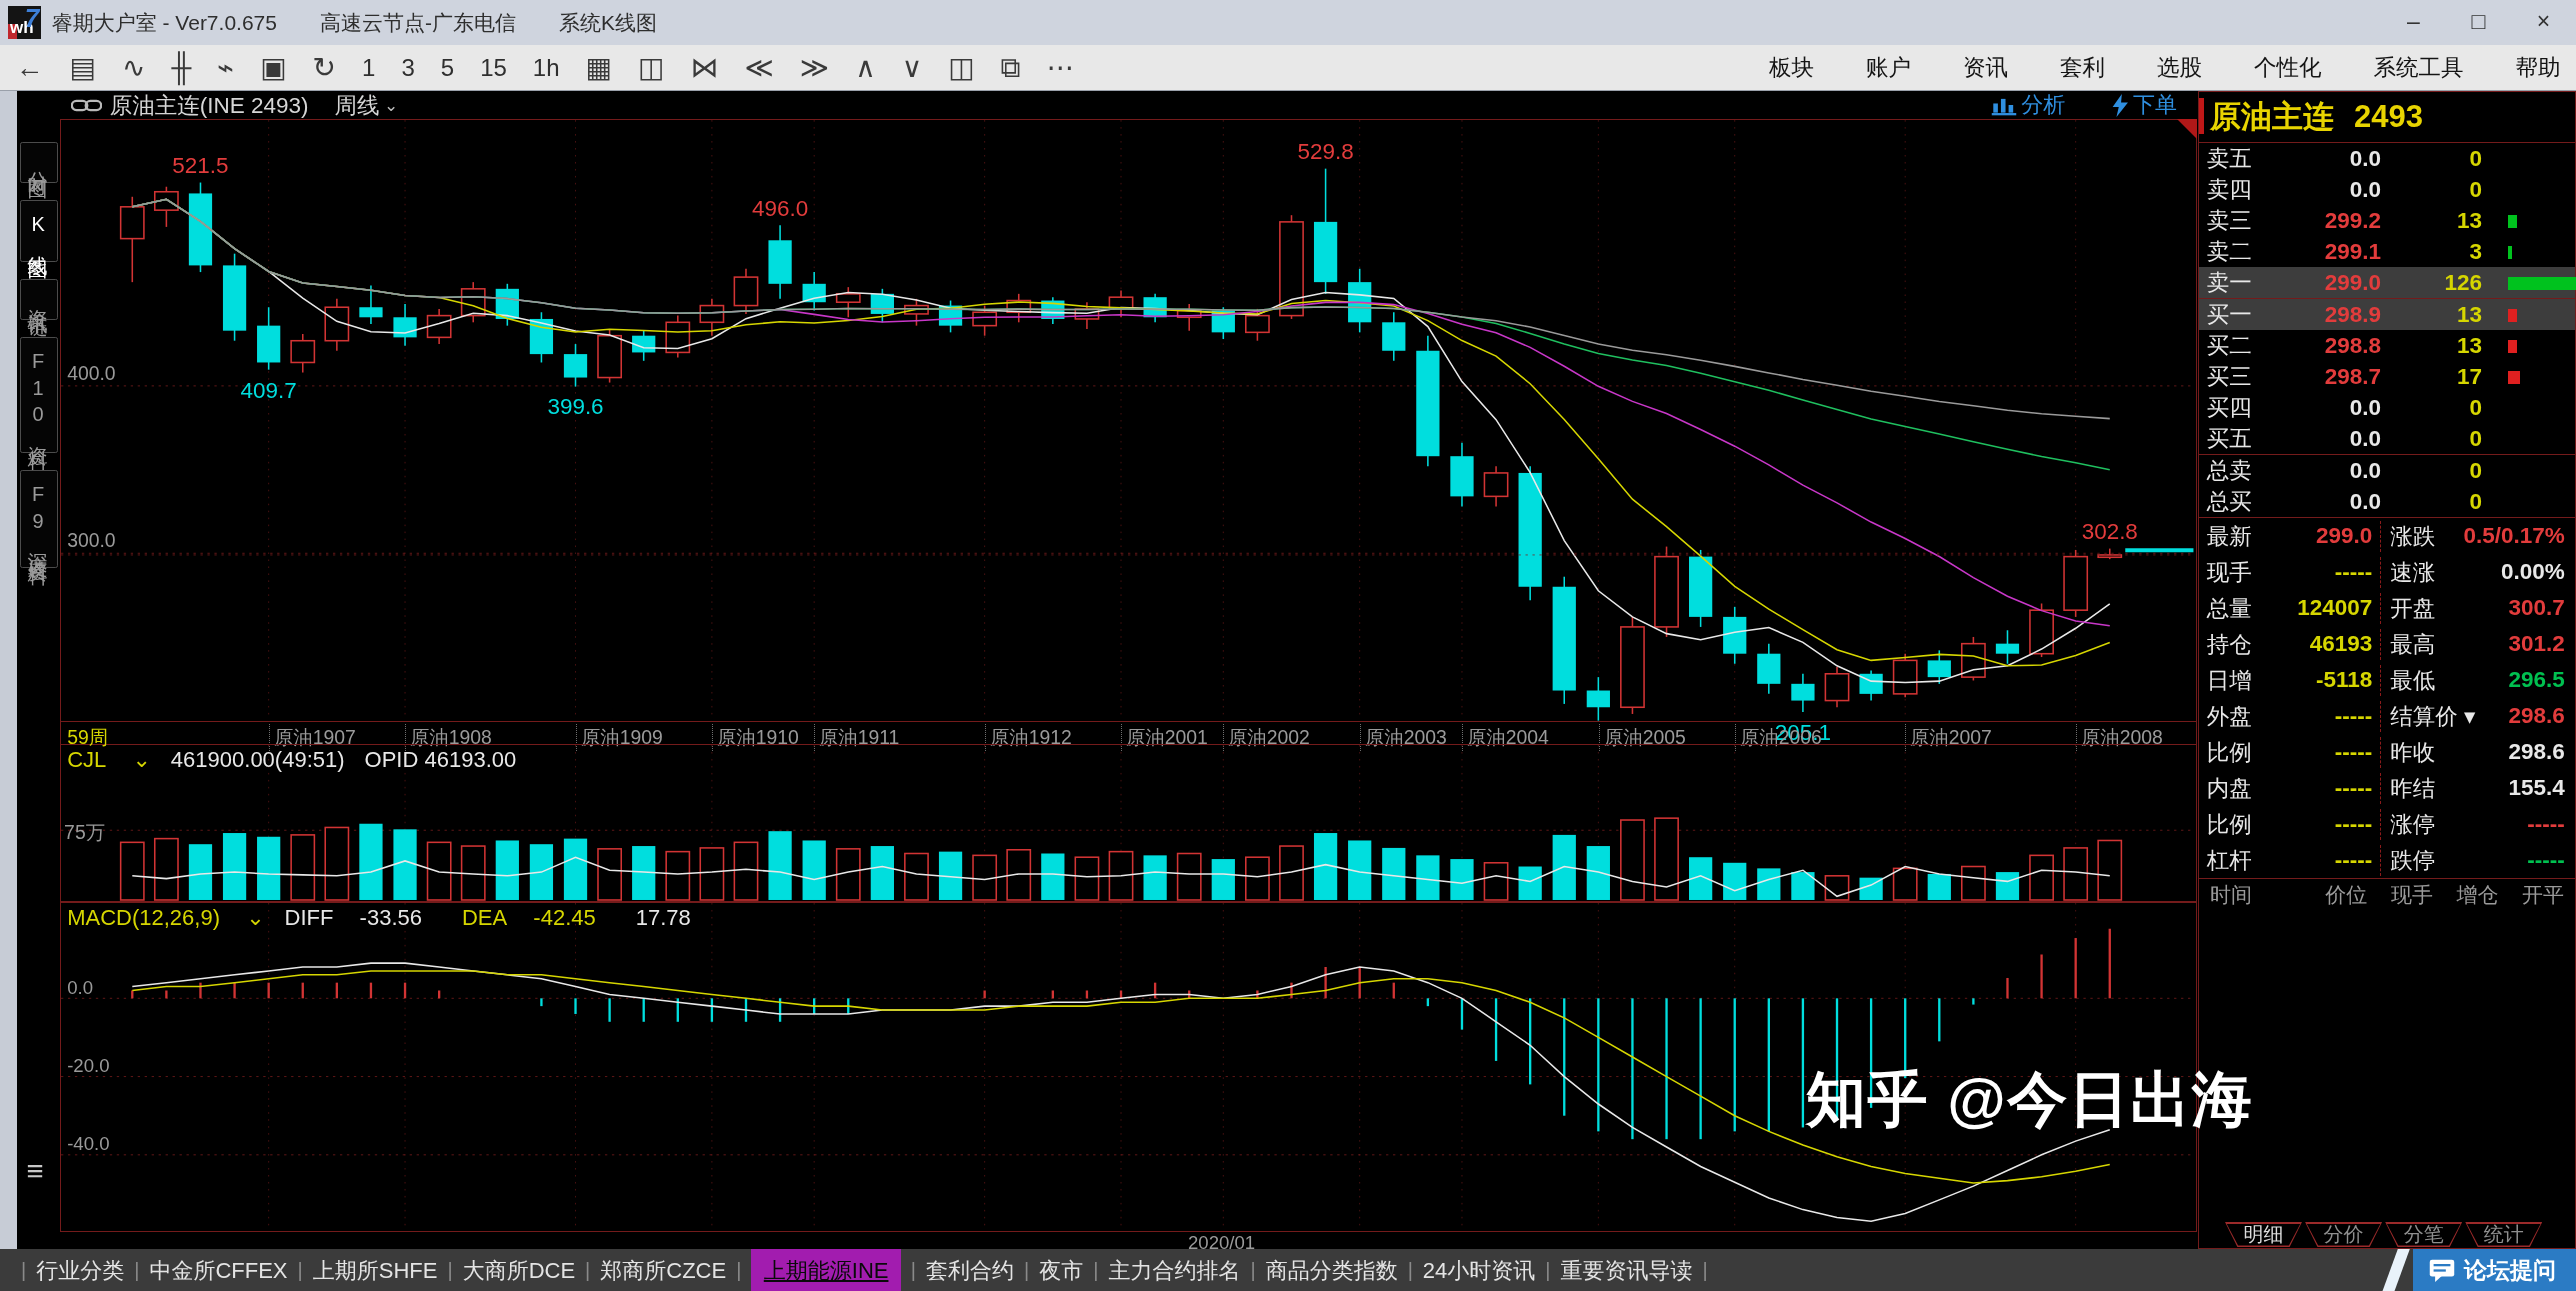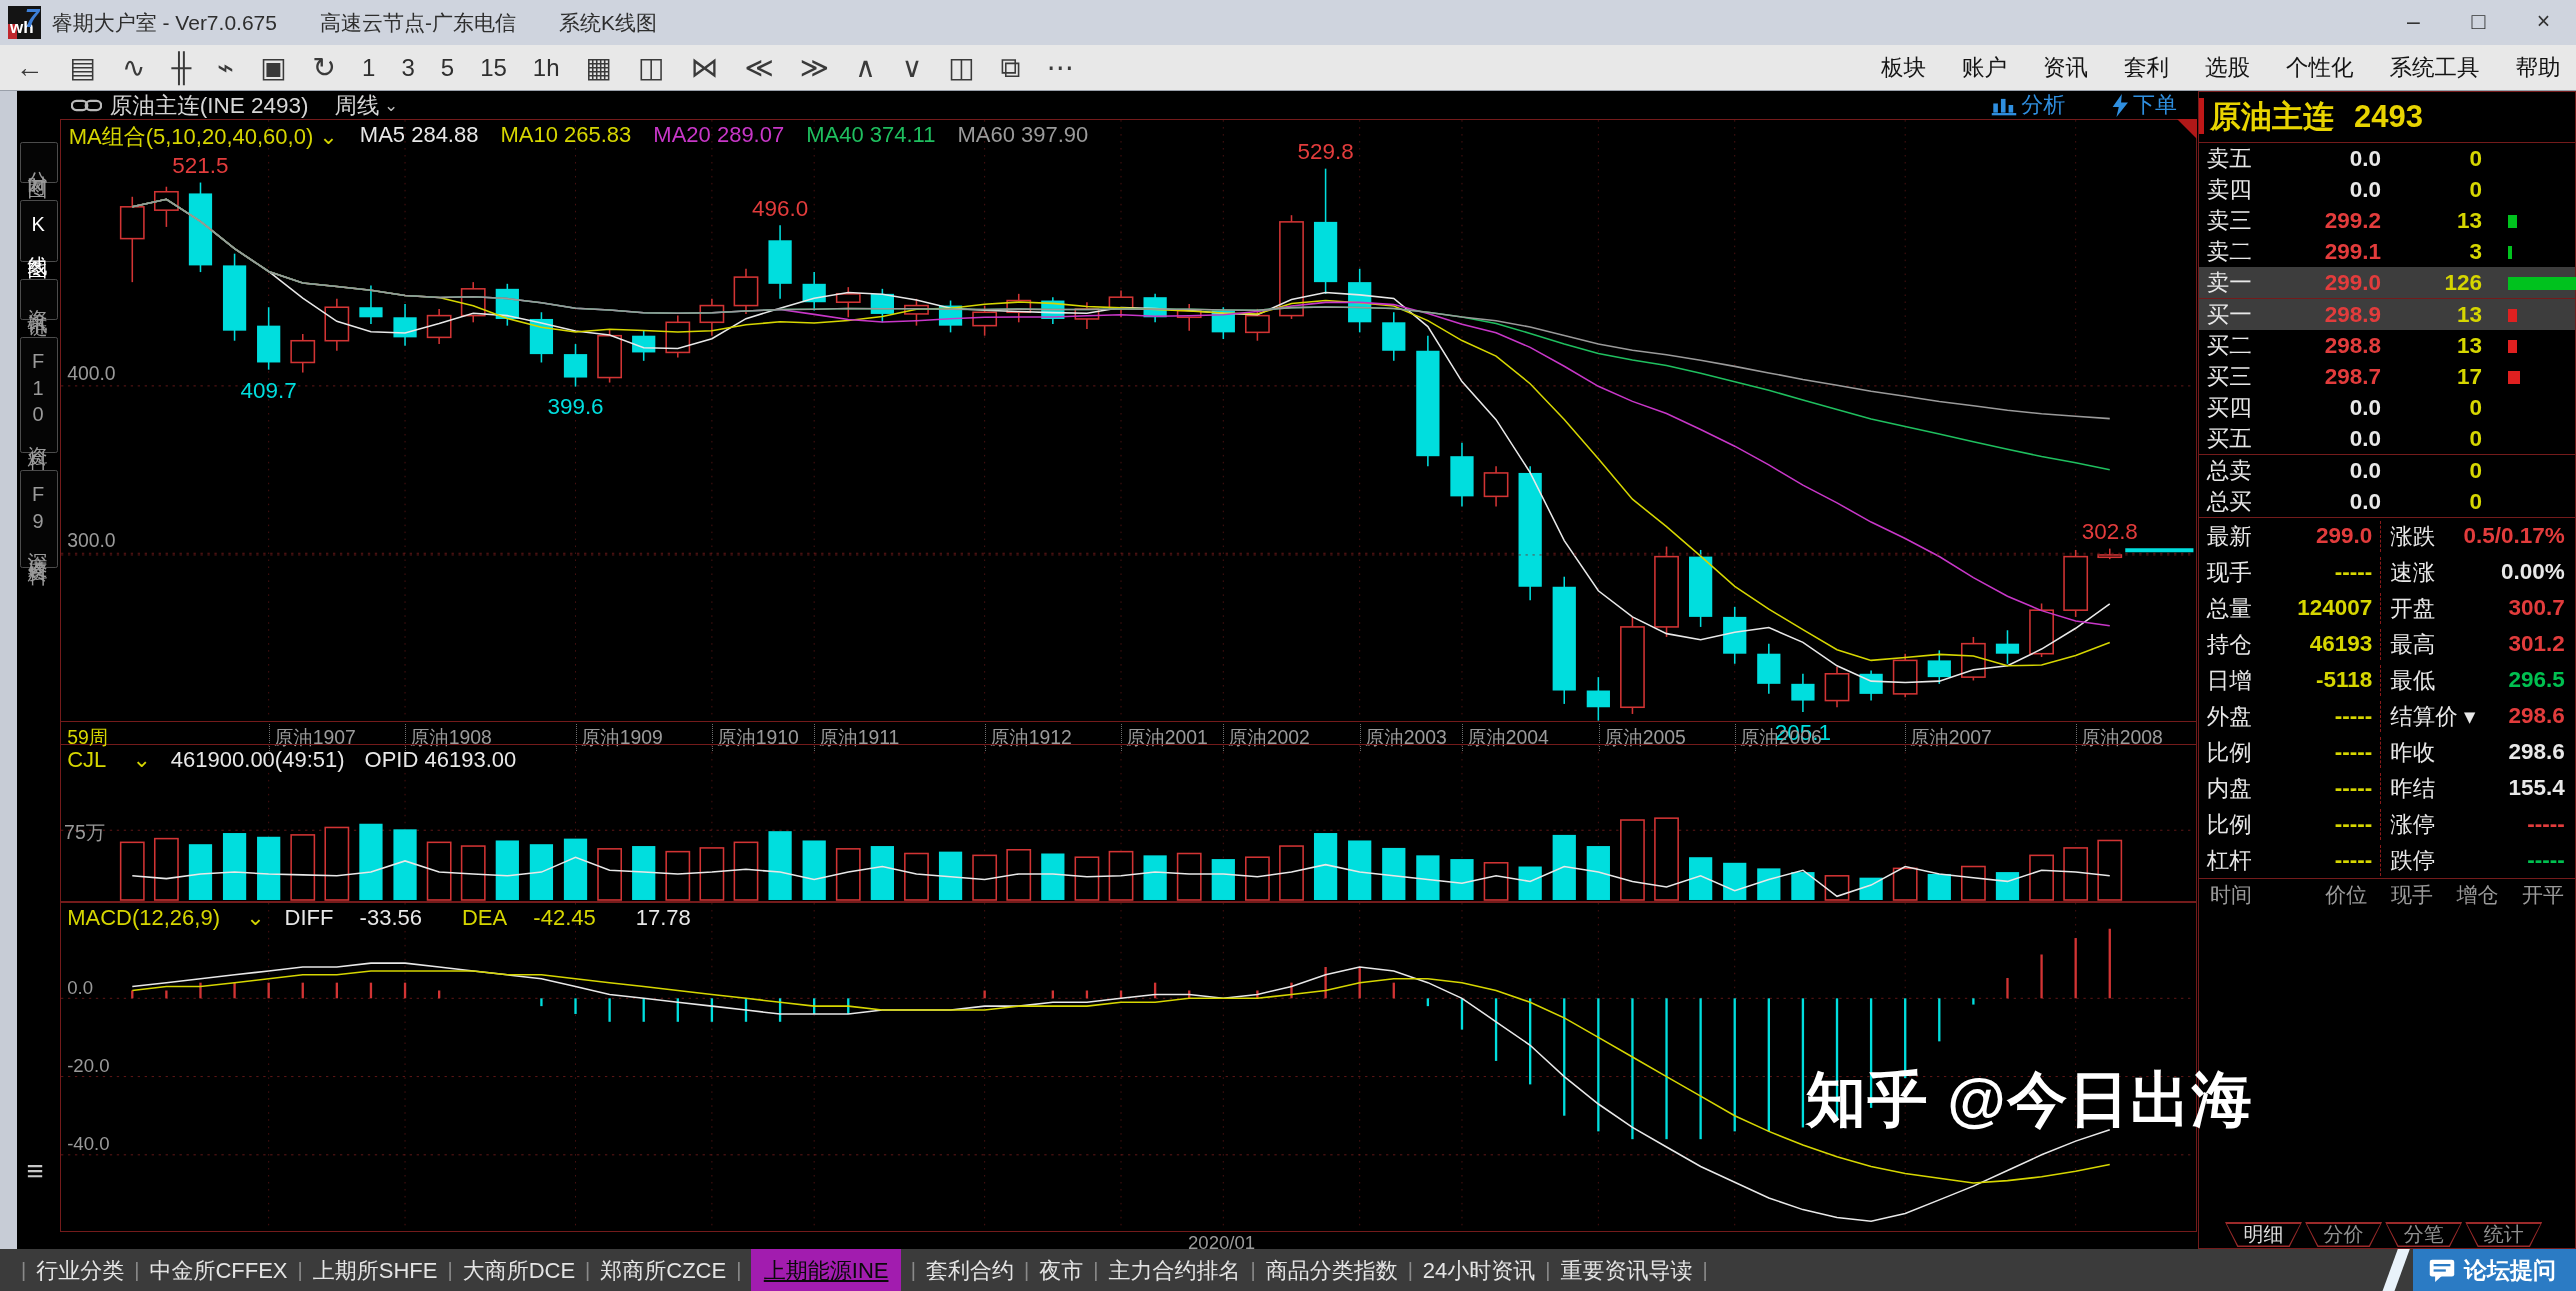--- a/index.html
+++ b/index.html
@@ -15,21 +15,21 @@
   .logo .wh{position:absolute;left:2.3px;bottom:0.8px;color:#fff;font-size:17px;font-weight:bold;}
   .logo .seven{position:absolute;right:1.5px;top:-3.1px;color:#3d7fd8;font-size:26px;font-weight:bold;font-style:italic;}
   .t-item{color:#2e2e2e;font-size:21px;margin-right:43px;white-space:nowrap;}
   .winbtns{margin-left:auto;display:flex;}
   .winbtn{width:65px;height:45px;text-align:center;line-height:43px;font-size:23px;color:#333;}
   
   .menubar{position:absolute;left:0;top:45px;width:2576px;height:46px;background:#e8e8e8;display:flex;align-items:center;padding:0 15.5px;box-sizing:border-box;border-bottom:0.8px solid #9aa0aa;}
   .tb-icon{font-size:28px;color:#3a3a3a;margin-right:26px;line-height:46px;}
   .tb-num{font-size:24px;color:#2f2f2f;margin-right:26px;}
   .menus{margin-left:auto;display:flex;}
-  .menu-item{font-size:22.5px;color:#141414;margin-left:36px;white-space:nowrap;}
+  .menu-item{font-size:22.5px;color:#141414;margin-left:52px;white-space:nowrap;}
   
   .leftstrip{position:absolute;left:0;top:91px;width:17px;height:1158px;background:#c7ccd6;}
   .sidebar{position:absolute;left:17px;top:91px;width:43px;height:1158px;background:#000;}
   .side-tabs{position:absolute;left:3.1px;top:51px;width:37px;display:flex;flex-direction:column;align-items:center;}
   .side-tab{writing-mode:vertical-rl;text-orientation:upright;border:0.8px solid #4c4c4c;border-radius:2.3px;background:#050505;color:#9a9a9a;font-size:20px;padding:12.4px 4.6px;margin-bottom:17px;letter-spacing:4.6px;}
   .side-tab.active{color:#fff;}
   .side-menu{position:absolute;left:9.3px;top:1063px;color:#c8c8c8;font-size:29.4px;}
   
   .chart{position:absolute;left:60px;top:91px;width:2137px;height:1158px;background:#000;}
   .chart-head{position:absolute;left:0;top:0;width:2137px;height:28px;display:flex;align-items:center;color:#d6d6d6;font-size:22.5px;}
@@ -185,28 +185,20 @@
         <svg width="18.6" height="23" viewBox="0 0 24 30" style="margin-right:3.1px;">
           <polygon points="14,0 2,17 10,17 7,30 22,11 13,11" fill="#2f8fe0"></polygon>
         </svg>
         <span>下单</span>
       </span>
     </div>
   </div>
   <div class="corner-tri"></div>
 
   <div class="pane" id="pricePane">
-    <div class="ma-bar" id="maBar">
-        <span style="color: rgb(214, 214, 0);">MA组合(5,10,20,40,60,0) ⌄</span>
-        <span style="color: rgb(232, 232, 232);">MA5 284.88</span>
-        <span style="color: rgb(214, 214, 0);">MA10 265.83</span>
-        <span style="color: rgb(200, 55, 200);">MA20 289.07</span>
-        <span style="color: rgb(31, 191, 95);">MA40 374.11</span>
-        <span style="color: rgb(154, 154, 154);">MA60 397.90</span>
-      </div>
     <svg id="priceSvg" width="2134" height="600" viewBox="0 0 2754 774">
         <line x1="268" y1="0" x2="268" y2="774" stroke="#5f1616" stroke-dasharray="2,7"></line>
         <line x1="444" y1="0" x2="444" y2="774" stroke="#5f1616" stroke-dasharray="2,7"></line>
         <line x1="664" y1="0" x2="664" y2="774" stroke="#5f1616" stroke-dasharray="2,7"></line>
         <line x1="840" y1="0" x2="840" y2="774" stroke="#5f1616" stroke-dasharray="2,7"></line>
         <line x1="972" y1="0" x2="972" y2="774" stroke="#5f1616" stroke-dasharray="2,7"></line>
         <line x1="1192" y1="0" x2="1192" y2="774" stroke="#5f1616" stroke-dasharray="2,7"></line>
         <line x1="1368" y1="0" x2="1368" y2="774" stroke="#5f1616" stroke-dasharray="2,7"></line>
         <line x1="1500" y1="0" x2="1500" y2="774" stroke="#5f1616" stroke-dasharray="2,7"></line>
         <line x1="1676" y1="0" x2="1676" y2="774" stroke="#5f1616" stroke-dasharray="2,7"></line>

